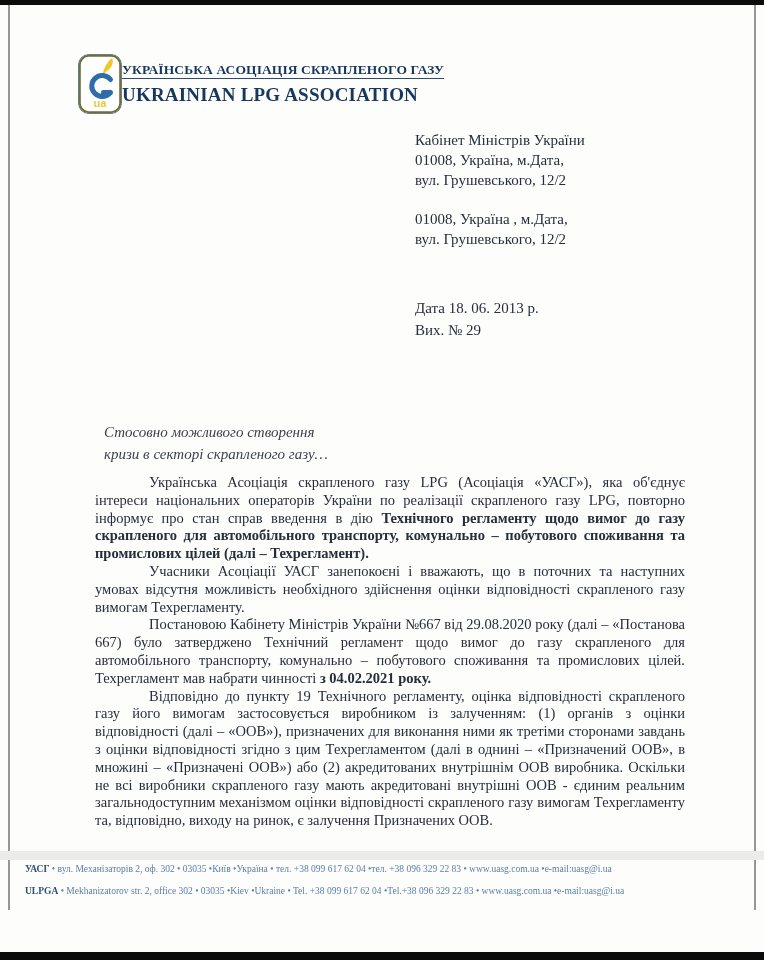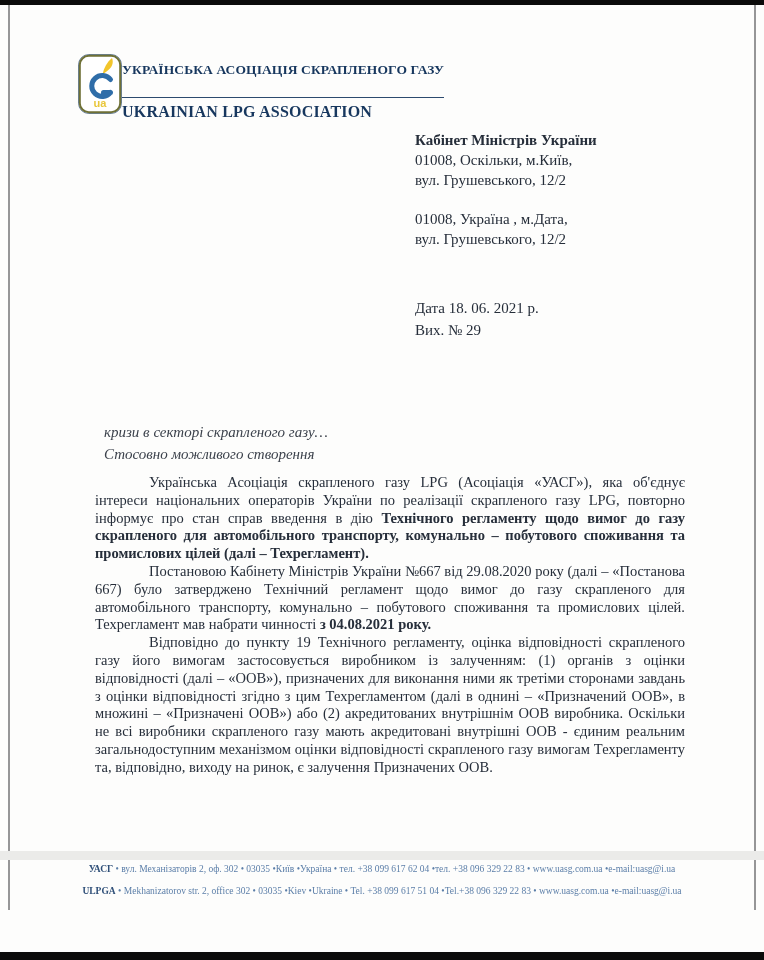--- a/index.html
+++ b/index.html
@@ -7,40 +7,40 @@
         font-family:"Liberation Serif",serif;color:#262e3a}
   .bar-top{position:absolute;left:0;top:0;width:100%;height:5px;background:#0b0b0b}
   .bar-bottom{position:absolute;left:0;bottom:0;width:100%;height:8px;background:#0b0b0b}
   .edge-left{position:absolute;left:8px;top:5px;width:2px;height:905px;background:rgba(25,25,28,.45)}
   .edge-right{position:absolute;left:754px;top:5px;width:2px;height:905px;background:rgba(25,25,28,.45)}
 
   .logo{position:absolute;left:78px;top:54px;width:44px;height:60px}
 
   .header-text{position:absolute;left:122px;top:62px}
   .org-uk{font-weight:bold;font-size:13.5px;color:#17375e;letter-spacing:.1px;
-          padding-bottom:19px;border-bottom:1.5px solid #2c4a6e;width:max-content}
-  .org-en{font-weight:bold;font-size:16px;color:#17375e;margin-top:5px;letter-spacing:.2px;width:max-content}
+          padding-bottom:0;border-bottom:1.5px solid #2c4a6e;width:max-content}
+  .org-en{font-weight:bold;font-size:19px;color:#17375e;margin-top:5px;letter-spacing:.2px;width:max-content}
 
   .recipients{position:absolute;left:415px;top:130px;width:298px;font-size:15px;line-height:20px}
   .recipient{margin-bottom:19px}
-  .recipient .name{font-weight:bold}
+  .recipient .name{font-weight:normal}
 
   .meta{position:absolute;left:415px;top:297px;font-size:15px;line-height:22px}
 
   .subject{position:absolute;left:104px;top:421px;font-style:italic;font-size:15px;
            line-height:22px;color:#3c424c}
 
   .body-text{position:absolute;left:95px;top:474px;width:590px;font-size:14.5px;
              line-height:17.8px;text-align:justify}
   .para{margin:0;text-indent:54px}
   .para .b{font-weight:bold}
 
   .footer-band{position:absolute;left:0;top:851px;width:100%;height:9px;background:#ebebe9}
   .footer{position:absolute;left:25px;top:858px;width:714px;font-size:9.5px;line-height:22px;
-          color:#5b7ea8;text-align:center;white-space:nowrap}
+          color:#5b7ea8;text-align:left;white-space:nowrap}
   .footer .label{font-weight:bold;color:#2f4f78}
 </style>
 </head>
 <body>
 
 <div class="scan">
   <div class="bar-top"></div>
   <div class="edge-left"></div>
   <div class="edge-right"></div>
 
@@ -53,45 +53,46 @@
   </svg>
 
   <div class="header-text">
     <div class="org-uk">УКРАЇНСЬКА АСОЦІАЦІЯ СКРАПЛЕНОГО ГАЗУ</div>
     <div class="org-en">UKRAINIAN LPG ASSOCIATION</div>
   </div>
 
   <div class="recipients">
     <div class="recipient">
       <div class="name">Кабінет Міністрів України</div>
-      <div>01008, Оскільки, м.Київ,</div>
+      <div>01008, Україна, м.Дата,</div>
       <div>вул. Грушевського, 12/2</div>
     </div>
     <div class="recipient">
       <div>01008, Україна , м.Дата,</div>
       <div>вул. Грушевського, 12/2</div>
     </div>
   </div>
 
   <div class="meta">
-    <div>Дата 18. 06. 2021 р.</div>
+    <div>Дата 18. 06. 2013 р.</div>
     <div>Вих. № 29</div>
   </div>
 
   <div class="subject">
+    <div>Стосовно  можливого створення</div>
     <div>кризи в  секторі скрапленого газу…</div>
-    <div>Стосовно  можливого створення</div>
   </div>
 
   <div class="body-text">
       <p class="para"><span>Українська Асоціація скрапленого газу LPG (Асоціація «УАСГ»), яка об'єднує інтереси національних операторів України по реалізації скрапленого газу LPG, повторно інформує про стан справ введення в дію </span><span class="b">Технічного регламенту щодо вимог до газу скрапленого для автомобільного транспорту, комунально – побутового споживання та промислових цілей (далі – Техрегламент).</span></p>
-      <p class="para"><span>Постановою Кабінету Міністрів України №667 від 29.08.2020 року (далі – «Постанова 667) було затверджено Технічний регламент щодо вимог до газу скрапленого для автомобільного транспорту, комунально – побутового споживання та промислових цілей. Техрегламент мав набрати чинності </span><span class="b">з 04.08.2021 року.</span></p>
+      <p class="para"><span>Учасники Асоціації УАСГ занепокоєні і вважають, що в поточних та наступних умовах відсутня можливість необхідного здійснення оцінки відповідності скрапленого газу вимогам Техрегламенту.</span></p>
+      <p class="para"><span>Постановою Кабінету Міністрів України №667 від 29.08.2020 року (далі – «Постанова 667) було затверджено Технічний регламент щодо вимог до газу скрапленого для автомобільного транспорту, комунально – побутового споживання та промислових цілей. Техрегламент мав набрати чинності </span><span class="b">з 04.02.2021 року.</span></p>
       <p class="para"><span>Відповідно до пункту 19 Технічного регламенту, оцінка відповідності скрапленого газу його вимогам застосовується виробником із залученням: (1) органів з оцінки відповідності (далі – «ООВ»), призначених для виконання ними як третіми сторонами завдань з оцінки відповідності згідно з цим Техрегламентом (далі в однині – «Призначений ООВ», в множині – «Призначені ООВ») або (2) акредитованих внутрішнім ООВ виробника. Оскільки не всі виробники скрапленого газу мають акредитовані внутрішні ООВ - єдиним реальним загальнодоступним механізмом оцінки відповідності скрапленого газу вимогам Техрегламенту та, відповідно, виходу на ринок, є залучення Призначених ООВ.</span></p>
     </div>
 
   <div class="footer-band"></div>
   <div class="footer">
     <div><span class="label">УАСГ</span><span> •  вул. Механізаторів 2, оф. 302 •  03035 •Київ •Україна •  тел. +38 099 617 62 04 •тел. +38 096 329 22 83 •  www.uasg.com.ua •e-mail:uasg@i.ua</span></div>
-    <div><span class="label">ULPGA</span><span> •  Mekhanizatorov str. 2, office 302 •  03035 •Kiev •Ukraine •  Tel. +38 099 617 51 04 •Tel.+38 096 329 22 83 •  www.uasg.com.ua •e-mail:uasg@i.ua</span></div>
+    <div><span class="label">ULPGA</span><span> •  Mekhanizatorov str. 2, office 302 •  03035 •Kiev •Ukraine •  Tel. +38 099 617 62 04 •Tel.+38 096 329 22 83 •  www.uasg.com.ua •e-mail:uasg@i.ua</span></div>
   </div>
 
   <div class="bar-bottom"></div>
 </div>
 
 </body></html>

